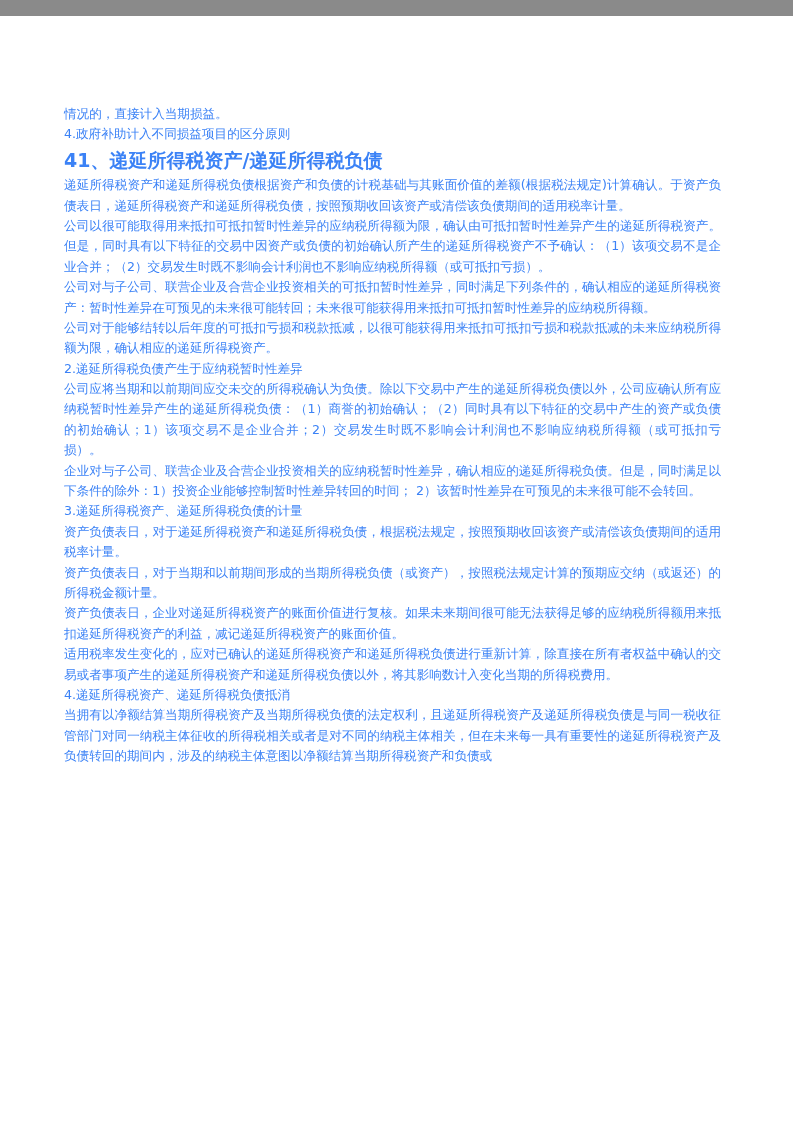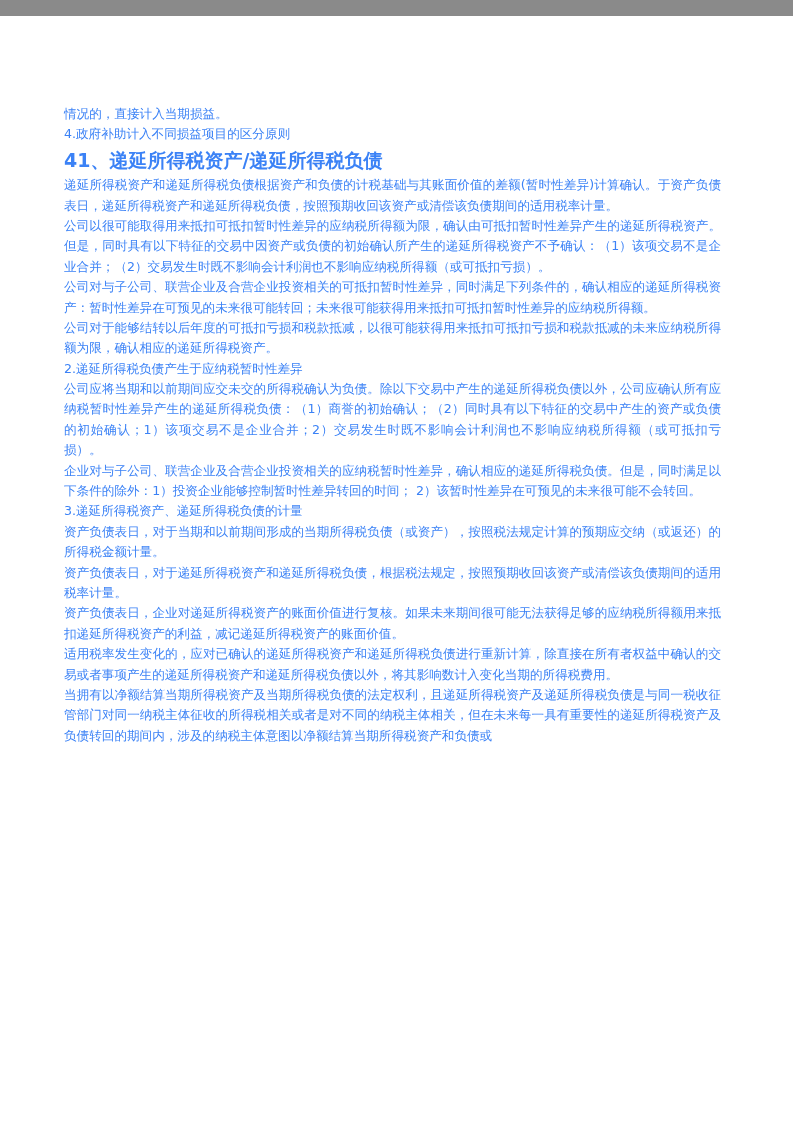--- a/index.html
+++ b/index.html
@@ -41,28 +41,29 @@
 <body>
 
 <div class="page">
   <div class="doc">
 
     <p>情况的，直接计入当期损益。</p>
     <p>4.政府补助计入不同损益项目的区分原则</p>
 
     <p class="heading">41、递延所得税资产/递延所得税负债</p>
 
-    <p>递延所得税资产和递延所得税负债根据资产和负债的计税基础与其账面价值的差额(暂时性差异)计算确认。于资产负债表日，递延所得税资产和递延所得税负债，按照预期收回该资产或清偿该负债期间的适用税率计量。</p>
+    <p>递延所得税资产和递延所得税负债根据资产和负债的计税基础与其账面价值的差额(根据税法规定)计算确认。于资产负债表日，递延所得税资产和递延所得税负债，按照预期收回该资产或清偿该负债期间的适用税率计量。</p>
     <p>公司以很可能取得用来抵扣可抵扣暂时性差异的应纳税所得额为限，确认由可抵扣暂时性差异产生的递延所得税资产。但是，同时具有以下特征的交易中因资产或负债的初始确认所产生的递延所得税资产不予确认：（1）该项交易不是企业合并；（2）交易发生时既不影响会计利润也不影响应纳税所得额（或可抵扣亏损）。</p>
     <p>公司对与子公司、联营企业及合营企业投资相关的可抵扣暂时性差异，同时满足下列条件的，确认相应的递延所得税资产：暂时性差异在可预见的未来很可能转回；未来很可能获得用来抵扣可抵扣暂时性差异的应纳税所得额。</p>
     <p>公司对于能够结转以后年度的可抵扣亏损和税款抵减，以很可能获得用来抵扣可抵扣亏损和税款抵减的未来应纳税所得额为限，确认相应的递延所得税资产。</p>
     <p>2.递延所得税负债产生于应纳税暂时性差异</p>
     <p>公司应将当期和以前期间应交未交的所得税确认为负债。除以下交易中产生的递延所得税负债以外，公司应确认所有应纳税暂时性差异产生的递延所得税负债：（1）商誉的初始确认；（2）同时具有以下特征的交易中产生的资产或负债的初始确认；1）该项交易不是企业合并；2）交易发生时既不影响会计利润也不影响应纳税所得额（或可抵扣亏损）。</p>
     <p>企业对与子公司、联营企业及合营企业投资相关的应纳税暂时性差异，确认相应的递延所得税负债。但是，同时满足以下条件的除外：1）投资企业能够控制暂时性差异转回的时间； 2）该暂时性差异在可预见的未来很可能不会转回。</p>
     <p>3.递延所得税资产、递延所得税负债的计量</p>
+    <p>资产负债表日，对于递延所得税资产和递延所得税负债，根据税法规定，按照预期收回该资产或清偿该负债期间的适用税率计量。</p>
     <p>资产负债表日，对于当期和以前期间形成的当期所得税负债（或资产），按照税法规定计算的预期应交纳（或返还）的所得税金额计量。</p>
-    <p>资产负债表日，对于递延所得税资产和递延所得税负债，根据税法规定，按照预期收回该资产或清偿该负债期间的适用税率计量。</p>
     <p>资产负债表日，企业对递延所得税资产的账面价值进行复核。如果未来期间很可能无法获得足够的应纳税所得额用来抵扣递延所得税资产的利益，减记递延所得税资产的账面价值。</p>
     <p>适用税率发生变化的，应对已确认的递延所得税资产和递延所得税负债进行重新计算，除直接在所有者权益中确认的交易或者事项产生的递延所得税资产和递延所得税负债以外，将其影响数计入变化当期的所得税费用。</p>
+    <p>4.递延所得税资产、递延所得税负债抵消</p>
     <p>当拥有以净额结算当期所得税资产及当期所得税负债的法定权利，且递延所得税资产及递延所得税负债是与同一税收征管部门对同一纳税主体征收的所得税相关或者是对不同的纳税主体相关，但在未来每一具有重要性的递延所得税资产及负债转回的期间内，涉及的纳税主体意图以净额结算当期所得税资产和负债或</p>
 
   </div>
 </div>
 
 </body></html>

